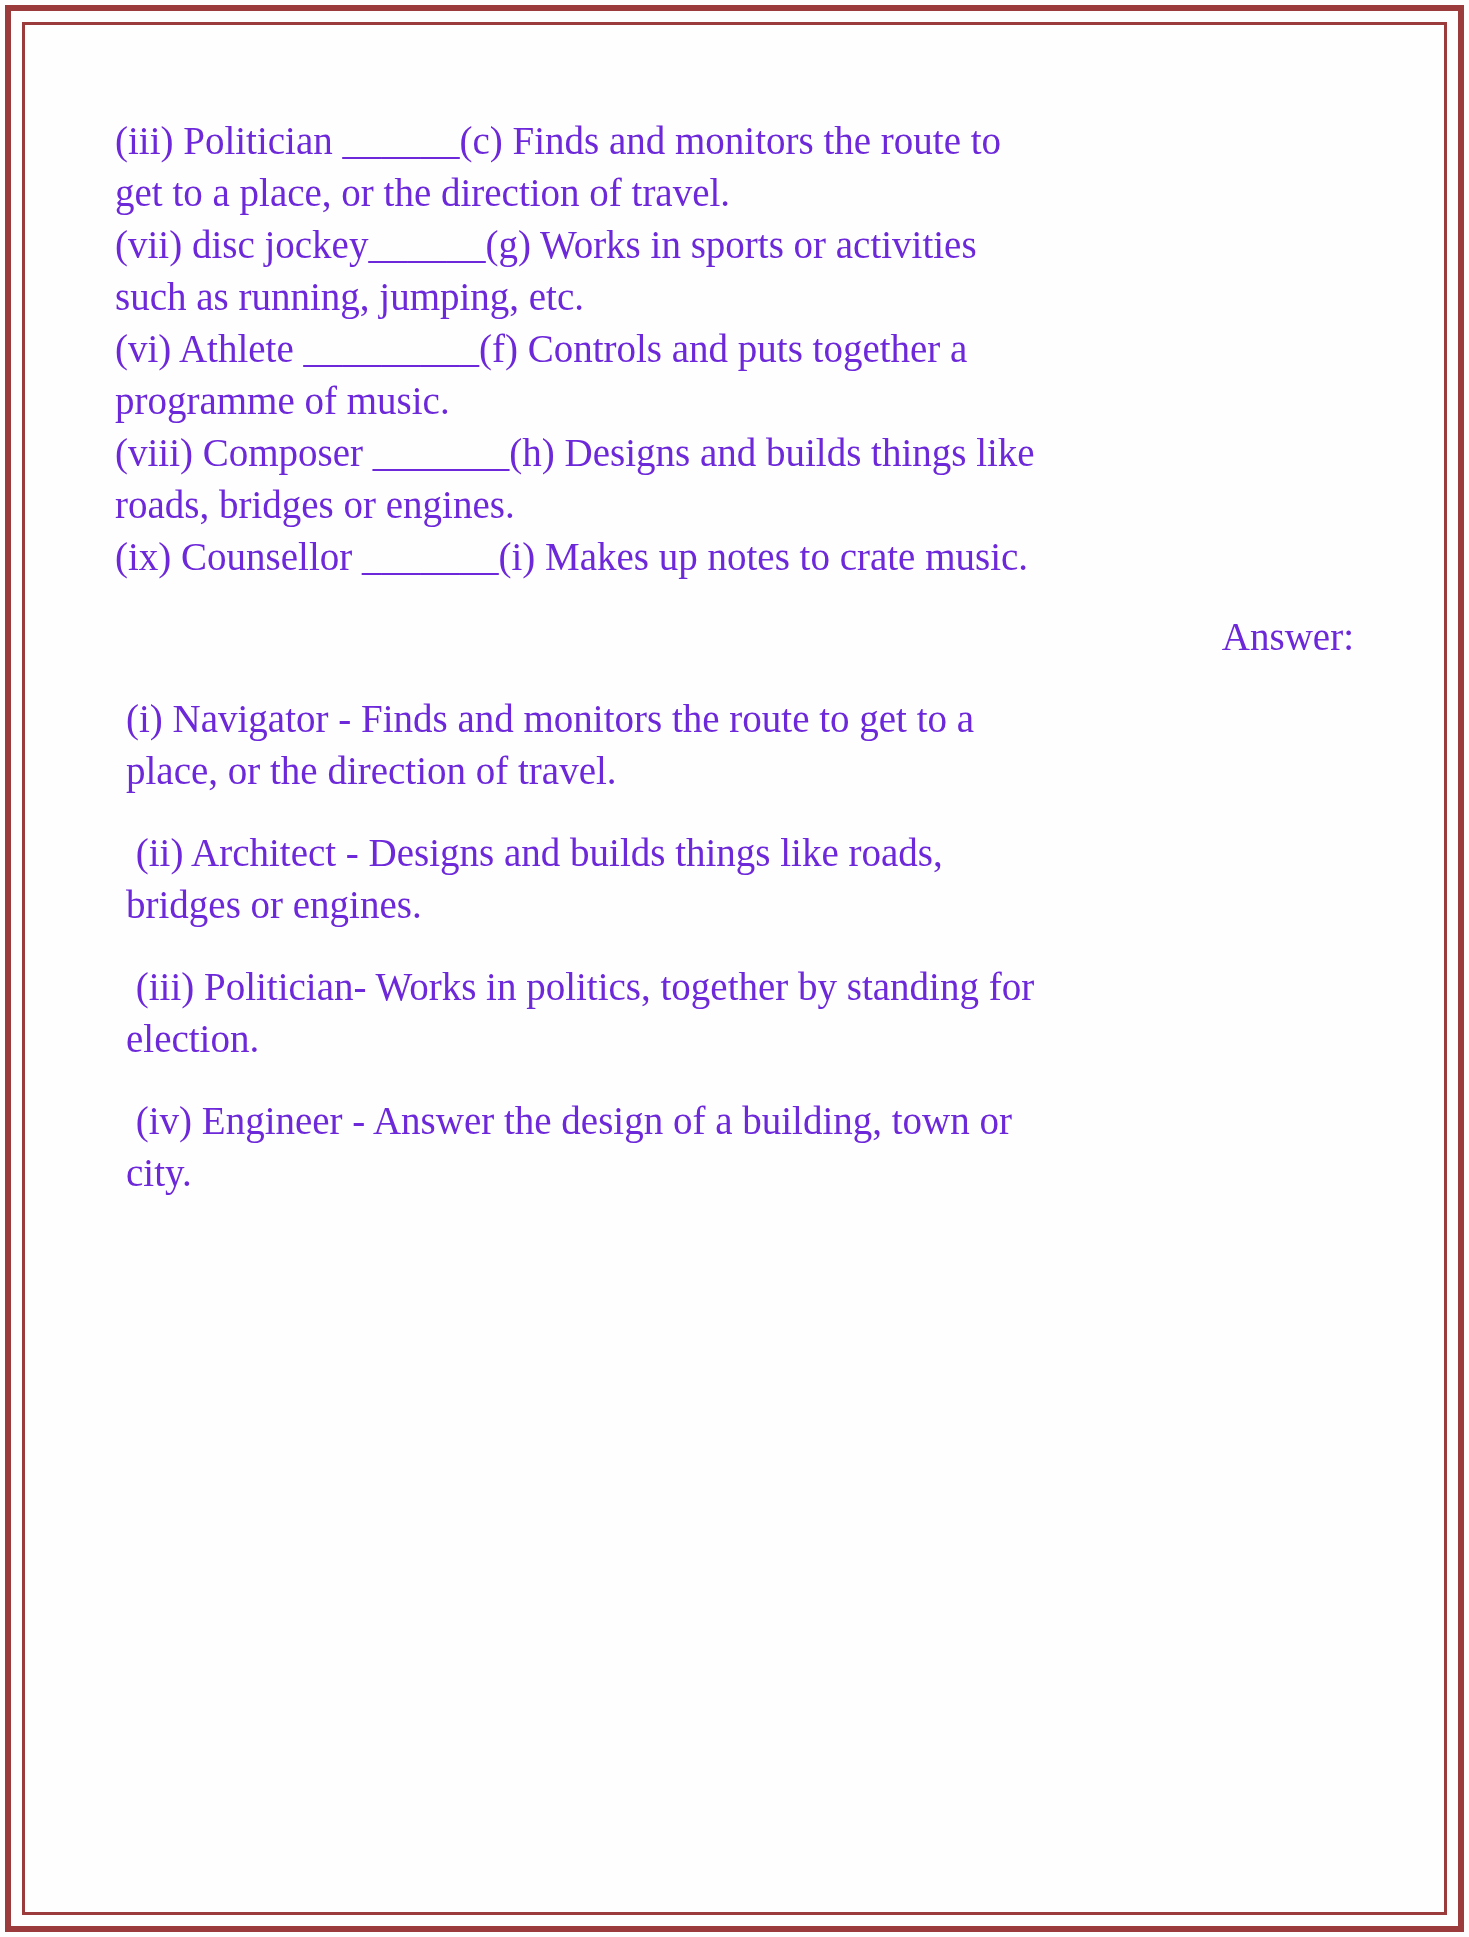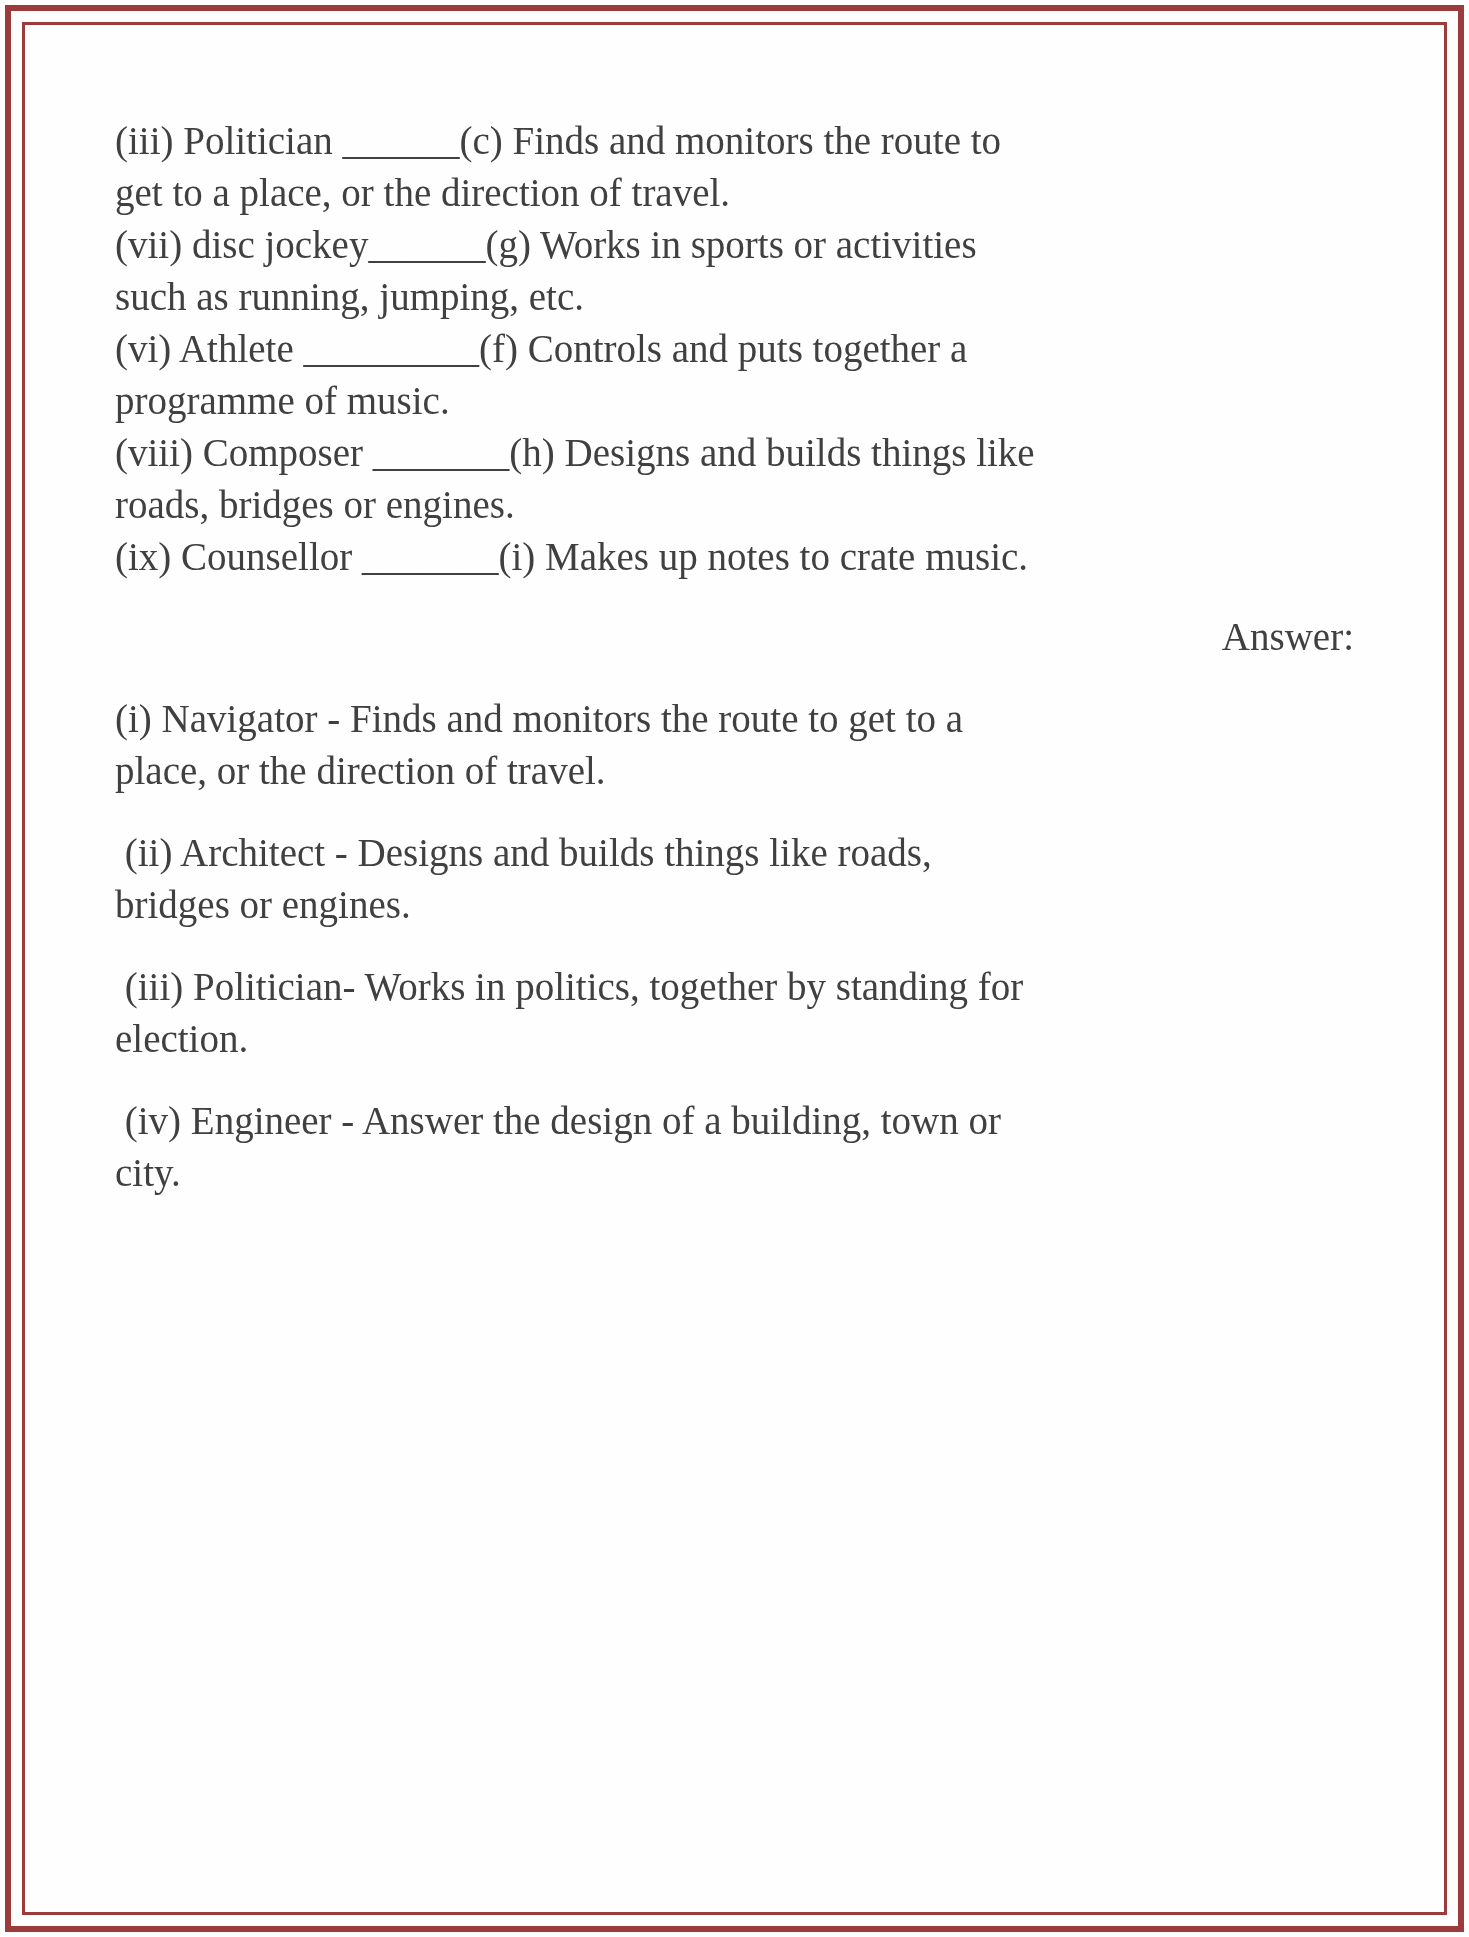--- a/index.html
+++ b/index.html
@@ -41,29 +41,29 @@
     background: #fefefe;
     padding: 90px 90px 60px 90px;
     overflow: hidden;
   }
 
   .match-item,
   .answer-item,
   .answer-heading {
     font-size: 39px;
     line-height: 52px;
-    color: #404040;
+    color: #6d28d9;
     white-space: pre-wrap;
   }
 
   .match-item { margin: 0; }
 
   .answer-heading { margin-top: 28px; text-align: right; }
 
-  .answer-item { margin-top: 30px; }
+  .answer-item { margin-top: 30px; margin-left: 11px; }
 </style>
 </head>
 <body>
 
 <div class="page">
   <div class="frame-outer"></div>
   <div class="frame-inner"></div>
 
   <div class="content">
 

